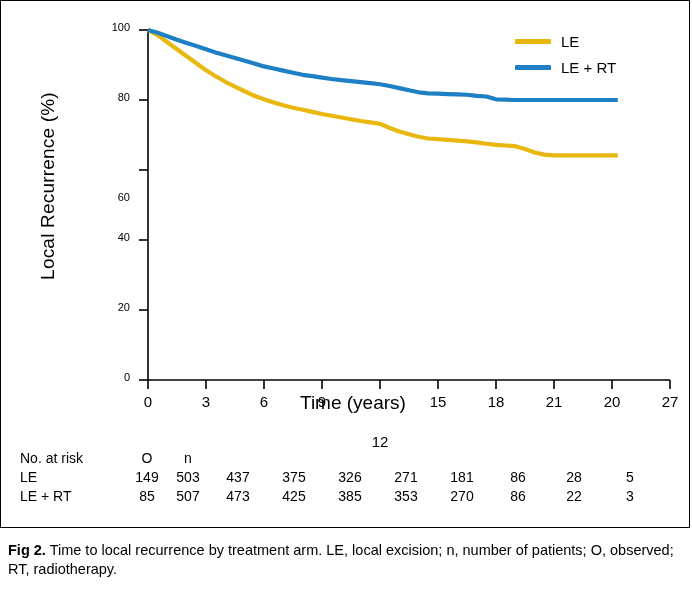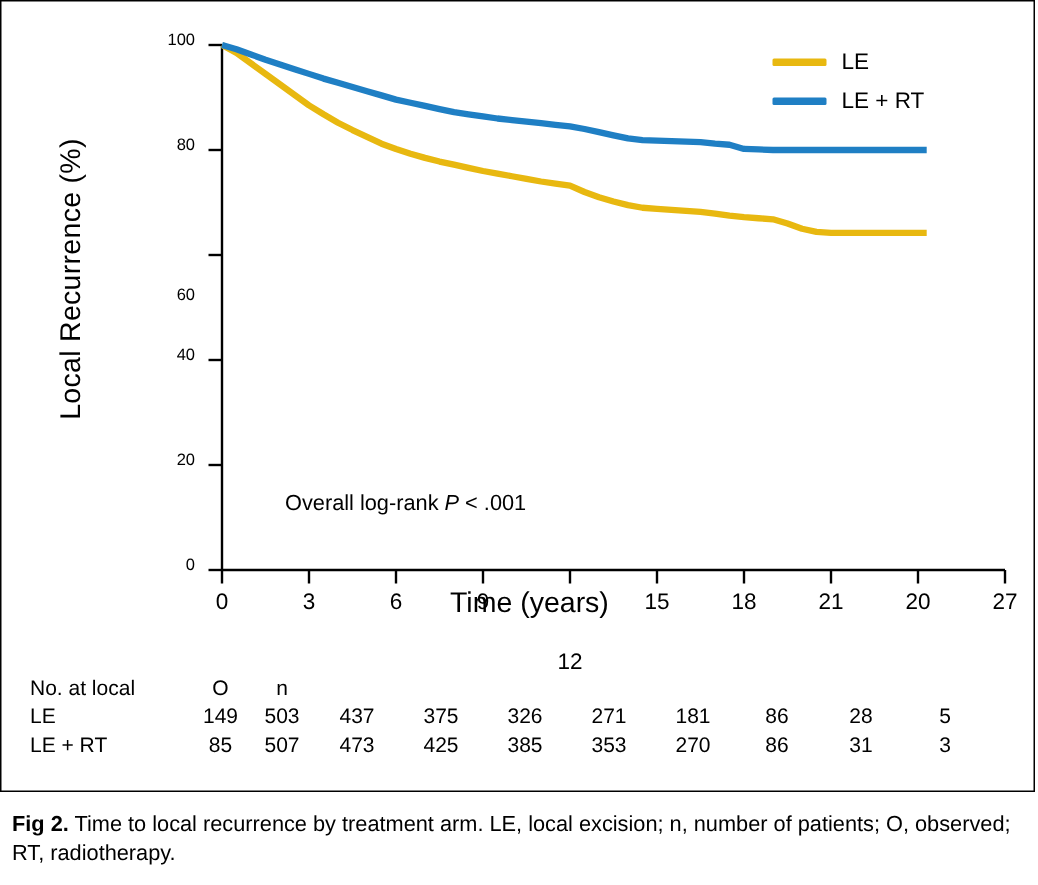--- a/index.html
+++ b/index.html
@@ -214,41 +214,38 @@
         <div class="tick-label-x" style="left: 249px; top: 393px;">6</div>
         <div class="tick-label-x" style="left: 307px; top: 393px;">9</div>
         <div class="tick-label-x" style="left: 365px; top: 393px; margin-top: 40px;">12</div>
         <div class="tick-label-x" style="left: 423px; top: 393px;">15</div>
         <div class="tick-label-x" style="left: 481px; top: 393px;">18</div>
         <div class="tick-label-x" style="left: 539px; top: 393px;">21</div>
         <div class="tick-label-x" style="left: 597px; top: 393px;">20</div>
         <div class="tick-label-x" style="left: 655px; top: 393px;">27</div>
       </div>
 
-    <div id="pvalue-note">
-      <span>Overall log-rank </span><span class="ital">P</span><span> &lt; .001</span>
-    </div>
 
     <div id="legend">
         <div class="legend-row">
           <span class="legend-swatch" style="background: rgb(232, 184, 16);"></span>
           <span>LE</span>
         </div>
         <div class="legend-row">
           <span class="legend-swatch" style="background: rgb(31, 127, 196);"></span>
           <span>LE + RT</span>
         </div>
       </div>
   </div>
 
   <div id="risk-table">
     <table>
       <tbody id="risk-table-body">
           <tr>
-            <td class="rt-label">No. at local</td>
+            <td class="rt-label">No. at risk</td>
             <td class="rt-o">O</td>
             <td class="rt-n">n</td>
             <td class="rt-col"></td>
             <td class="rt-col"></td>
             <td class="rt-col"></td>
             <td class="rt-col"></td>
             <td class="rt-col"></td>
             <td class="rt-col"></td>
             <td class="rt-col"></td>
             <td class="rt-col"></td>
@@ -269,21 +266,21 @@
           <tr>
             <td class="rt-label">LE + RT</td>
             <td class="rt-o">85</td>
             <td class="rt-n">507</td>
             <td class="rt-col">473</td>
             <td class="rt-col">425</td>
             <td class="rt-col">385</td>
             <td class="rt-col">353</td>
             <td class="rt-col">270</td>
             <td class="rt-col">86</td>
-            <td class="rt-col">31</td>
+            <td class="rt-col">22</td>
             <td class="rt-col">3</td>
           </tr>
         </tbody>
     </table>
   </div>
 
   <div id="caption">
     <b>Fig 2.</b><span> Time to local recurrence by treatment arm. LE, local excision; n, number of patients; O, observed; RT, radiotherapy.</span>
   </div>
 

